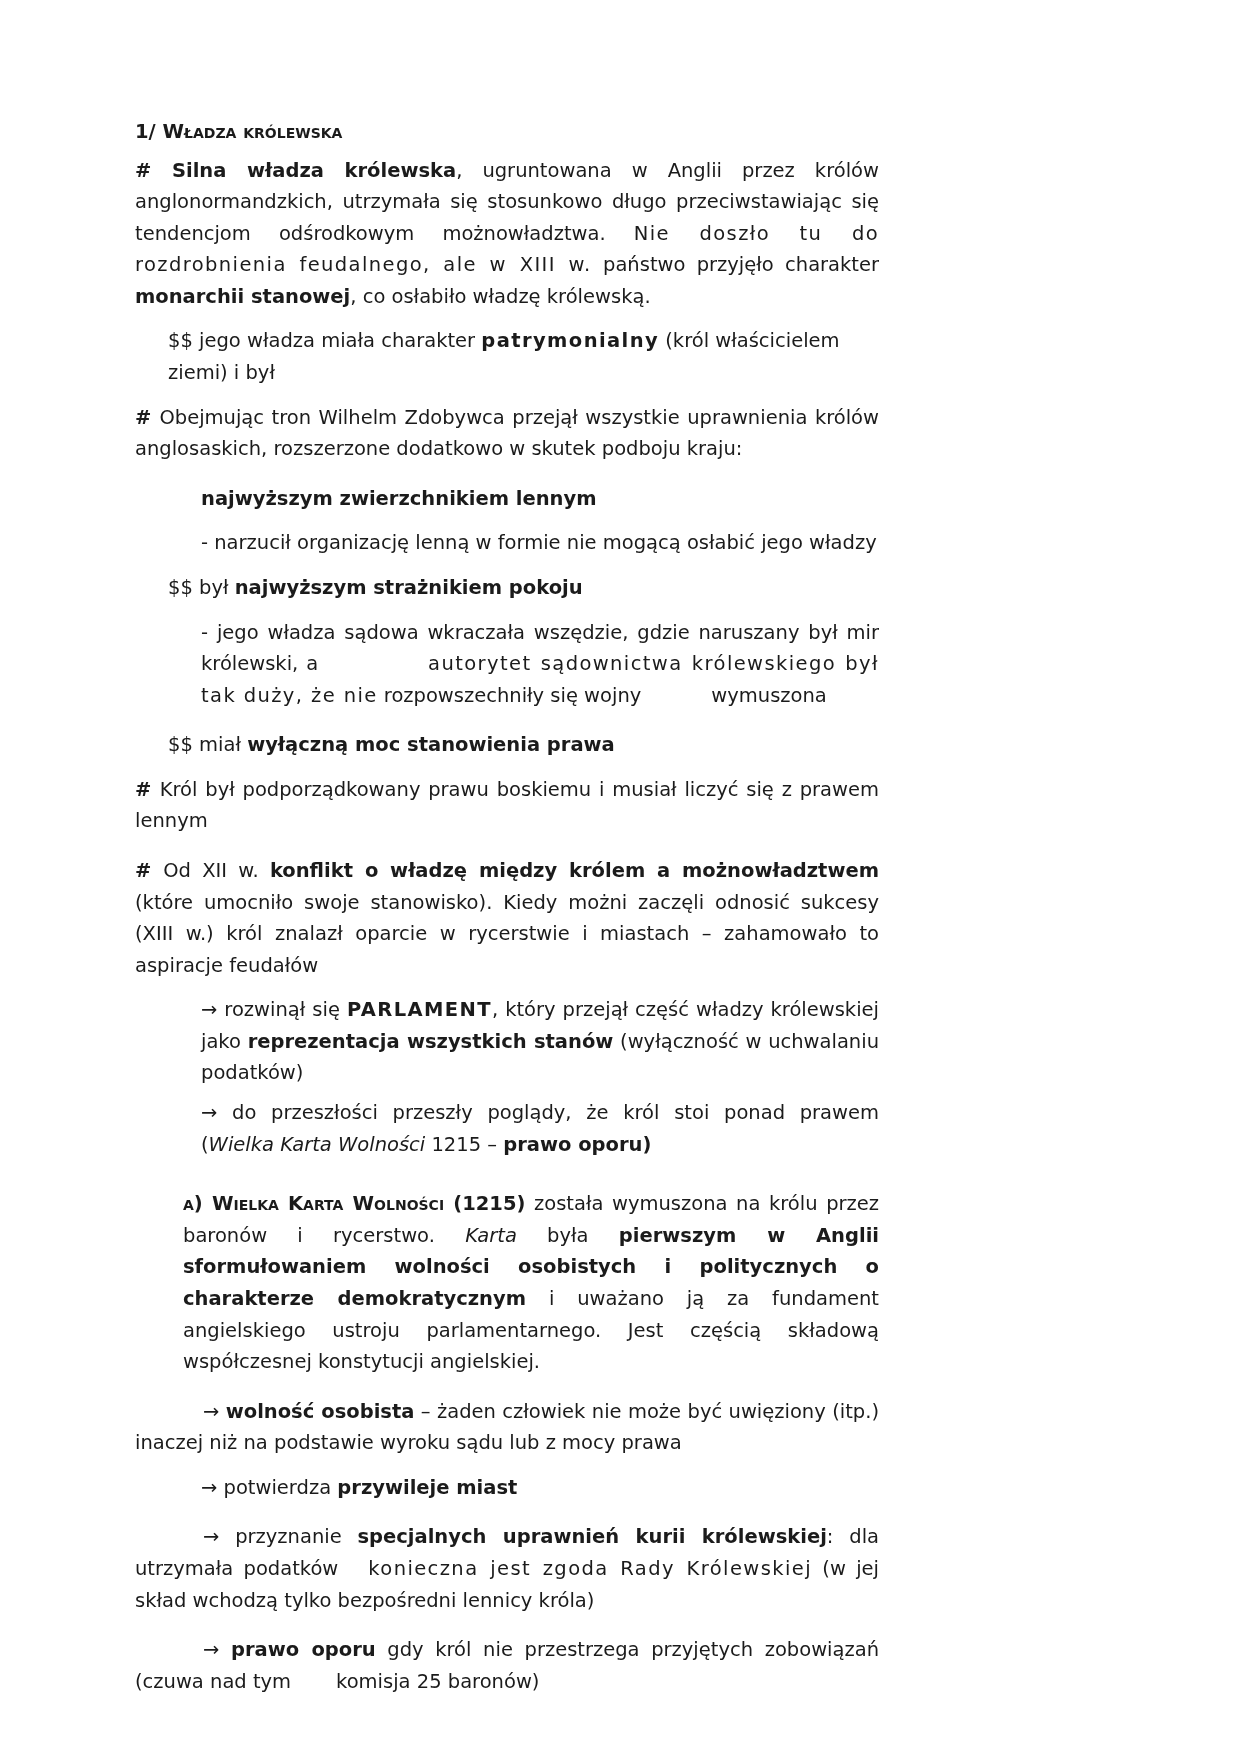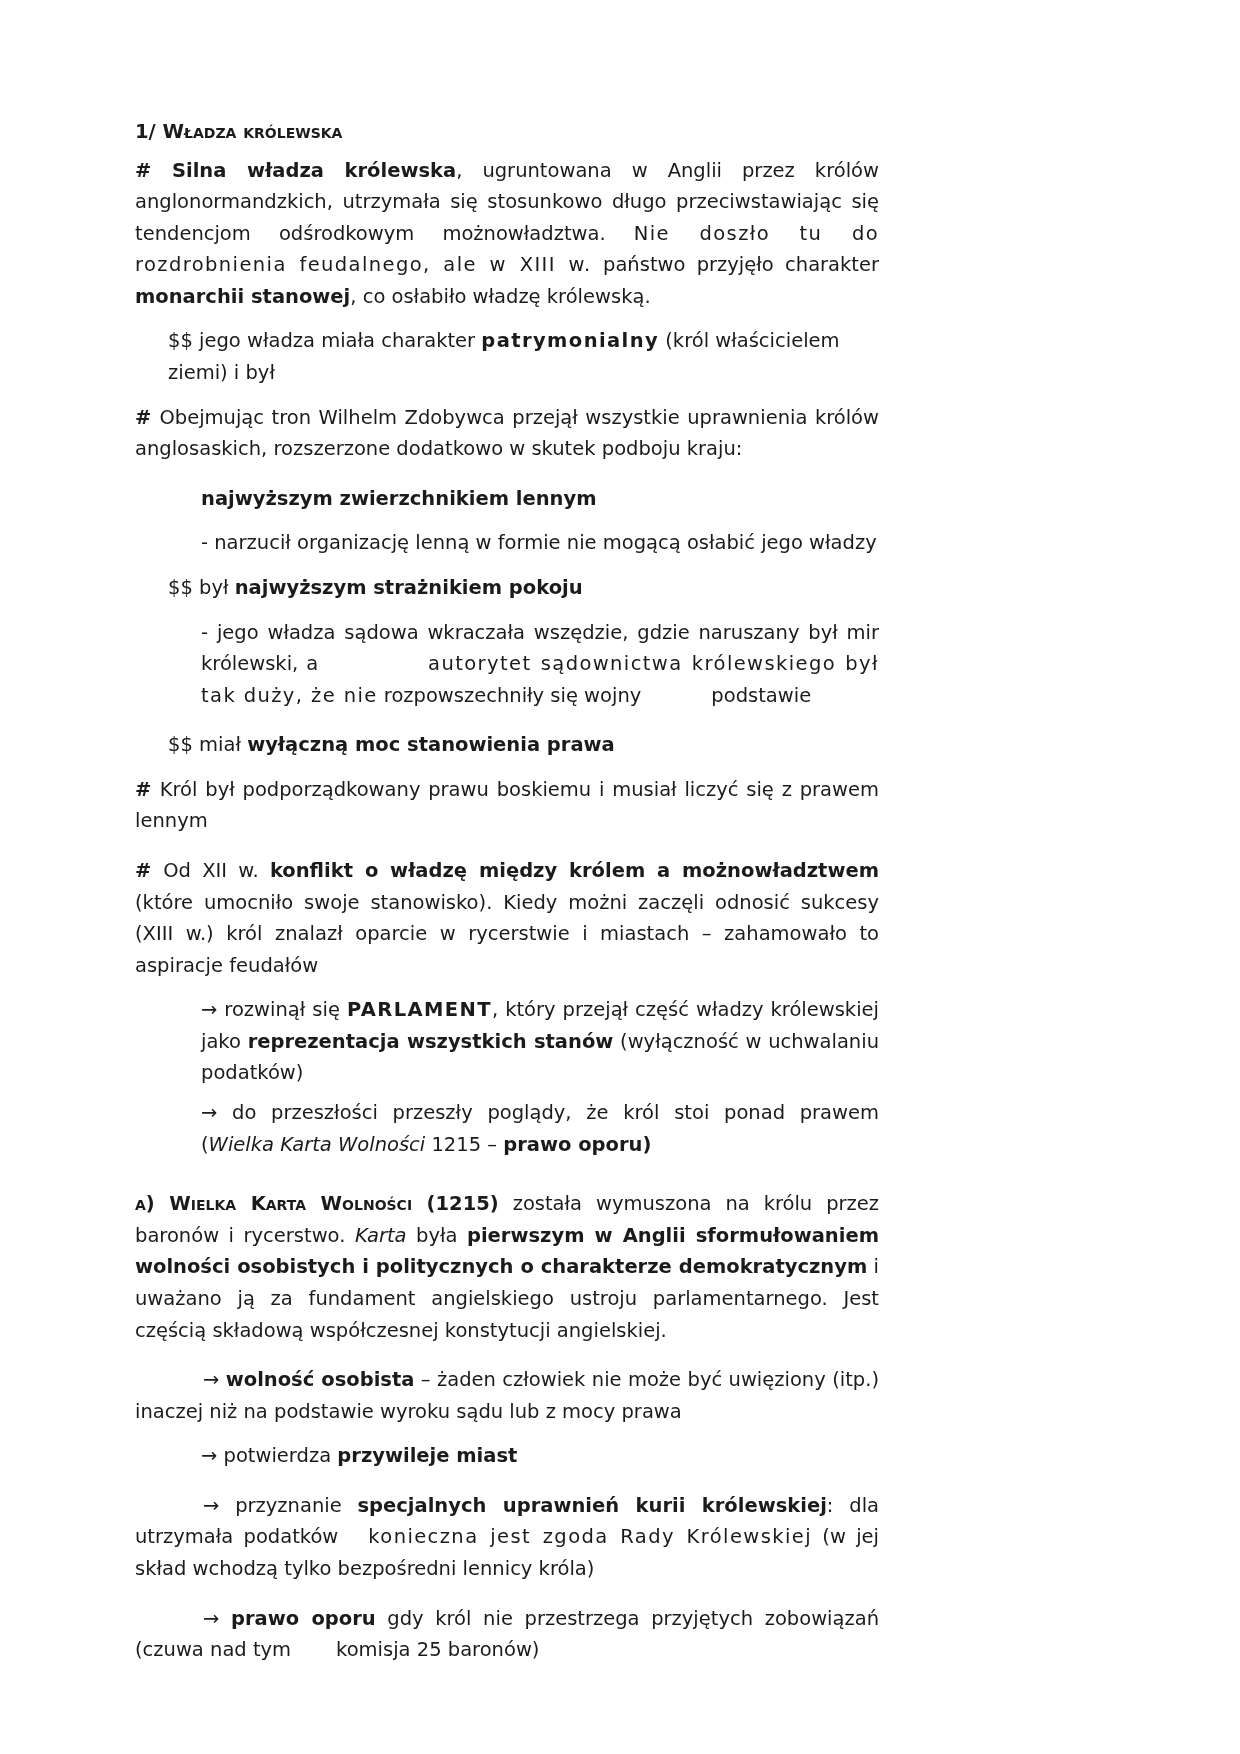--- a/index.html
+++ b/index.html
@@ -21,41 +21,41 @@
     overflow: hidden;
   }
   .block { margin: 0 0 13px 0; }
   .heading { margin-bottom: 7px; }
   .para { text-align: justify; }
   .bullet { padding-left: 33px; }
   .bullet-cont { padding-left: 66px; }
   .dash { padding-left: 66px; text-align: justify; margin-top: 10px; }
   .arrow { padding-left: 66px; text-align: justify; margin-bottom: 8px; }
   .arrow-flush { text-indent: 68px; text-align: justify; }
-  .sp-lg { margin-top: 28px; }
+  .sp-lg { margin-top: 28px; margin-left: 48px; }
   .sp-md { margin-top: 18px; }
   .b  { font-weight: 700; }
   .i  { font-style: italic; }
   .sc { font-variant: small-caps; }
   .ls { letter-spacing: 1.4px; }
   .gap { display: inline-block; height: 2px; }
 </style>
 </head>
 <body>
 
 <div class="page">
   <div>
       <div class="block heading"><span class="b">1/ </span><span class="b sc">Władza królewska</span></div>
       <div class="block para"><span class="b"># Silna władza królewska</span><span>, ugruntowana w Anglii przez królów anglonormandzkich, utrzymała się stosunkowo długo przeciwstawiając się tendencjom odśrodkowym możnowładztwa. </span><span class="ls">Nie doszło tu do rozdrobnienia feudalnego, ale w XIII w.</span><span> państwo przyjęło charakter </span><span class="b">monarchii stanowej</span><span>, co osłabiło władzę królewską.</span></div>
       <div class="block bullet"><span>$$ </span><span>jego władza miała charakter </span><span class="b ls">patrymonialny</span><span> (król właścicielem ziemi) i był</span></div>
       <div class="block para"><span class="b"># </span><span>Obejmując tron Wilhelm Zdobywca przejął wszystkie uprawnienia królów anglosaskich, rozszerzone dodatkowo w skutek podboju kraju:</span></div>
       <div class="block bullet-cont sp-md"><span class="b">najwyższym zwierzchnikiem lennym</span></div>
       <div class="block dash"><span>- </span><span>narzucił organizację lenną w formie nie mogącą osłabić jego władzy</span></div>
       <div class="block bullet"><span>$$ </span><span>był </span><span class="b">najwyższym strażnikiem pokoju</span></div>
-      <div class="block dash"><span>- </span><span>jego władza sądowa wkraczała wszędzie, gdzie naruszany był mir królewski, a</span><span class="gap" style="width: 110px;"></span><span class="ls">autorytet sądownictwa królewskiego był tak duży, że nie</span><span> rozpowszechniły się wojny</span><span class="gap" style="width: 70px;"></span><span>podstawie</span></div>
+      <div class="block dash"><span>- </span><span>jego władza sądowa wkraczała wszędzie, gdzie naruszany był mir królewski, a</span><span class="gap" style="width: 110px;"></span><span class="ls">autorytet sądownictwa królewskiego był tak duży, że nie</span><span> rozpowszechniły się wojny</span><span class="gap" style="width: 70px;"></span><span>wymuszona</span></div>
       <div class="block bullet sp-md"><span>$$ </span><span>miał </span><span class="b">wyłączną moc stanowienia prawa</span></div>
       <div class="block para"><span class="b"># </span><span>Król był podporządkowany prawu boskiemu i musiał liczyć się z prawem lennym</span></div>
       <div class="block para sp-md"><span class="b"># </span><span>Od XII w. </span><span class="b">konflikt o władzę między królem a możnowładztwem</span><span> (które umocniło swoje stanowisko). Kiedy możni zaczęli odnosić sukcesy (XIII w.) król znalazł oparcie w rycerstwie i miastach – zahamowało to aspiracje feudałów</span></div>
       <div class="block arrow"><span>→ </span><span>rozwinął się </span><span class="b ls">PARLAMENT</span><span>, który przejął część władzy królewskiej jako </span><span class="b">reprezentacja wszystkich stanów</span><span> (wyłączność w uchwalaniu podatków)</span></div>
       <div class="block arrow"><span>→ </span><span>do przeszłości przeszły poglądy, że król stoi ponad prawem (</span><span class="i">Wielka Karta Wolności</span><span> 1215 – </span><span class="b">prawo oporu)</span></div>
       <div class="block para sp-lg"><span class="b sc">a) Wielka Karta Wolności (1215)</span><span> została wymuszona na królu przez baronów i rycerstwo. </span><span class="i">Karta</span><span> była </span><span class="b">pierwszym w Anglii sformułowaniem wolności osobistych i politycznych o charakterze demokratycznym</span><span> i uważano ją za fundament angielskiego ustroju parlamentarnego. Jest częścią składową współczesnej konstytucji angielskiej.</span></div>
       <div class="block arrow-flush sp-md"><span>→ </span><span class="b">wolność osobista</span><span> – żaden człowiek nie może być uwięziony (itp.) inaczej niż na podstawie wyroku sądu lub z mocy prawa</span></div>
       <div class="block arrow"><span>→ </span><span>potwierdza </span><span class="b">przywileje miast</span></div>
       <div class="block arrow-flush sp-md"><span>→ </span><span>przyznanie </span><span class="b">specjalnych uprawnień kurii królewskiej</span><span>: dla utrzymała podatków</span><span class="gap" style="width: 30px;"></span><span class="ls">konieczna jest zgoda Rady Królewskiej</span><span> (w jej skład wchodzą tylko bezpośredni lennicy króla)</span></div>
       <div class="block arrow-flush sp-md"><span>→ </span><span class="b">prawo oporu</span><span> gdy król nie przestrzega przyjętych zobowiązań (czuwa nad tym</span><span class="gap" style="width: 45px;"></span><span>komisja 25 baronów)</span></div>

